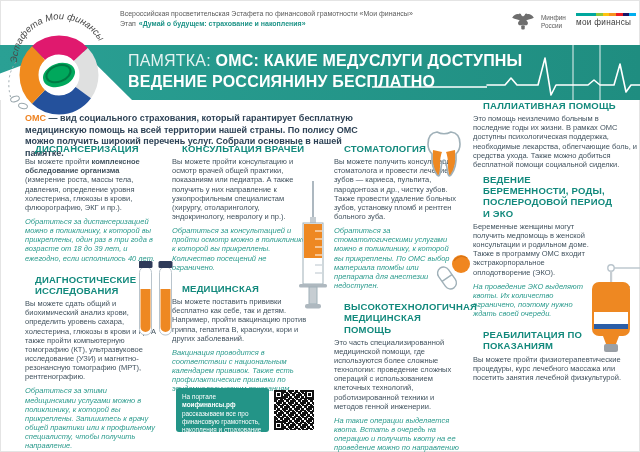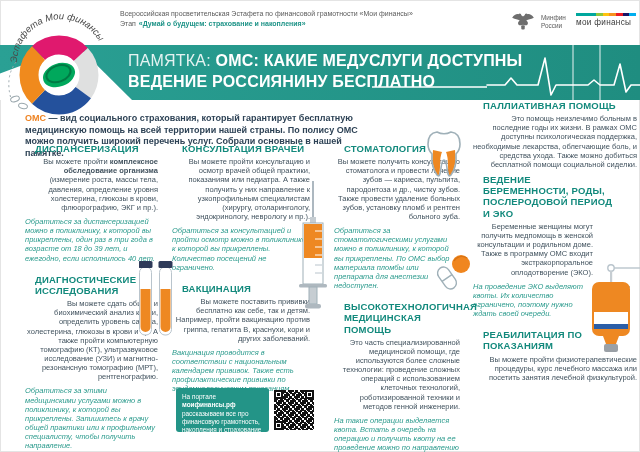--- a/index.html
+++ b/index.html
@@ -32,21 +32,21 @@
   .intro{position:absolute;left:25px;top:104px;width:358px;font-size:9px;font-weight:bold;
          color:#2e4356;line-height:1.3;}
   .intro .lead{color:#EE8322;}
   
   .col{position:absolute;}
   .col1{left:25px;top:143px;width:133px;}
   .col2{left:172px;top:143px;width:138px;}
   .col3{left:334px;top:143px;width:126px;}
   .col4{left:473px;top:100px;width:164px;}
   h2{margin:0 0 3px 0;font-size:9.5px;line-height:1.18;color:#12897C;letter-spacing:.2px;padding-left:10px;}
-  .body{margin:0 0 5px 0;font-size:7.5px;line-height:1.22;color:#41525E;text-align:right;}
+  .body{margin:0 0 5px 0;font-size:7.5px;line-height:1.22;color:#41525E;}
   .note{margin:0 0 11px 0;font-size:7.5px;line-height:1.22;color:#2A9A8C;font-style:italic;}
   section{margin-bottom:2px;}
   
   .portal-box{position:absolute;left:176px;top:388px;width:93px;height:44px;background:#239487;
         border-radius:3px;color:#fff;font-size:6.4px;line-height:1.3;padding:5px 6px;box-sizing:border-box;}
   .qr{position:absolute;left:274px;top:390px;width:40px;height:40px;background:
         repeating-conic-gradient(#111 0% 25%,transparent 0% 50%) 0 0/6px 6px,
         repeating-conic-gradient(#111 0% 25%,#fff 0% 50%) 0 0/4px 4px;}
   .qr i{position:absolute;width:9px;height:9px;background:#fff;border:2px solid #111;box-sizing:border-box;}
   .qr i::after{content:"";position:absolute;left:1px;top:1px;width:3px;height:3px;background:#111;}
@@ -140,21 +140,21 @@
     </section>
   </div>
 
   <div class="col col2">
     <section>
       <h2>КОНСУЛЬТАЦИЯ ВРАЧЕЙ</h2>
       <p class="body">Вы можете пройти консультацию и осмотр врачей общей практики, показаниям или педиатра. А также получить у них направление к узкопрофильным специалистам (хирургу, отоларингологу, эндокринологу, неврологу и пр.).</p>
       <p class="note">Обратиться за консультацией и пройти осмотр можно в поликлинике, к которой вы прикреплены. Количество посещений не ограничено.</p>
     </section>
     <section>
-      <h2>ВАКЦИНАЦИЯ</h2>
+      <h2>МЕДИЦИНСКАЯ</h2>
       <p class="body">Вы можете поставить прививки бесплатно как себе, так и детям. Например, пройти вакцинацию против гриппа, гепатита B, краснухи, кори и других заболеваний.</p>
       <p class="note">Вакцинация проводится в соответствии с национальным календарем прививок. Также есть профилактические прививки по эпидемиологическим показаниям.</p>
     </section>
   </div>
 
   <div class="col col3">
     <section>
       <h2>СТОМАТОЛОГИЯ</h2>
       <p class="body">Вы можете получить консультацию стоматолога и провести лечение зубов — кариеса, пульпита, пародонтоза и др., чистку зубов. Также провести удаление больных зубов, установку пломб и рентген больного зуба.</p>
       <p class="note">Обратиться за стоматологическими услугами можно в поликлинику, к которой вы прикреплены. По ОМС выбор материала пломбы или препарата для анестезии недоступен.</p>

